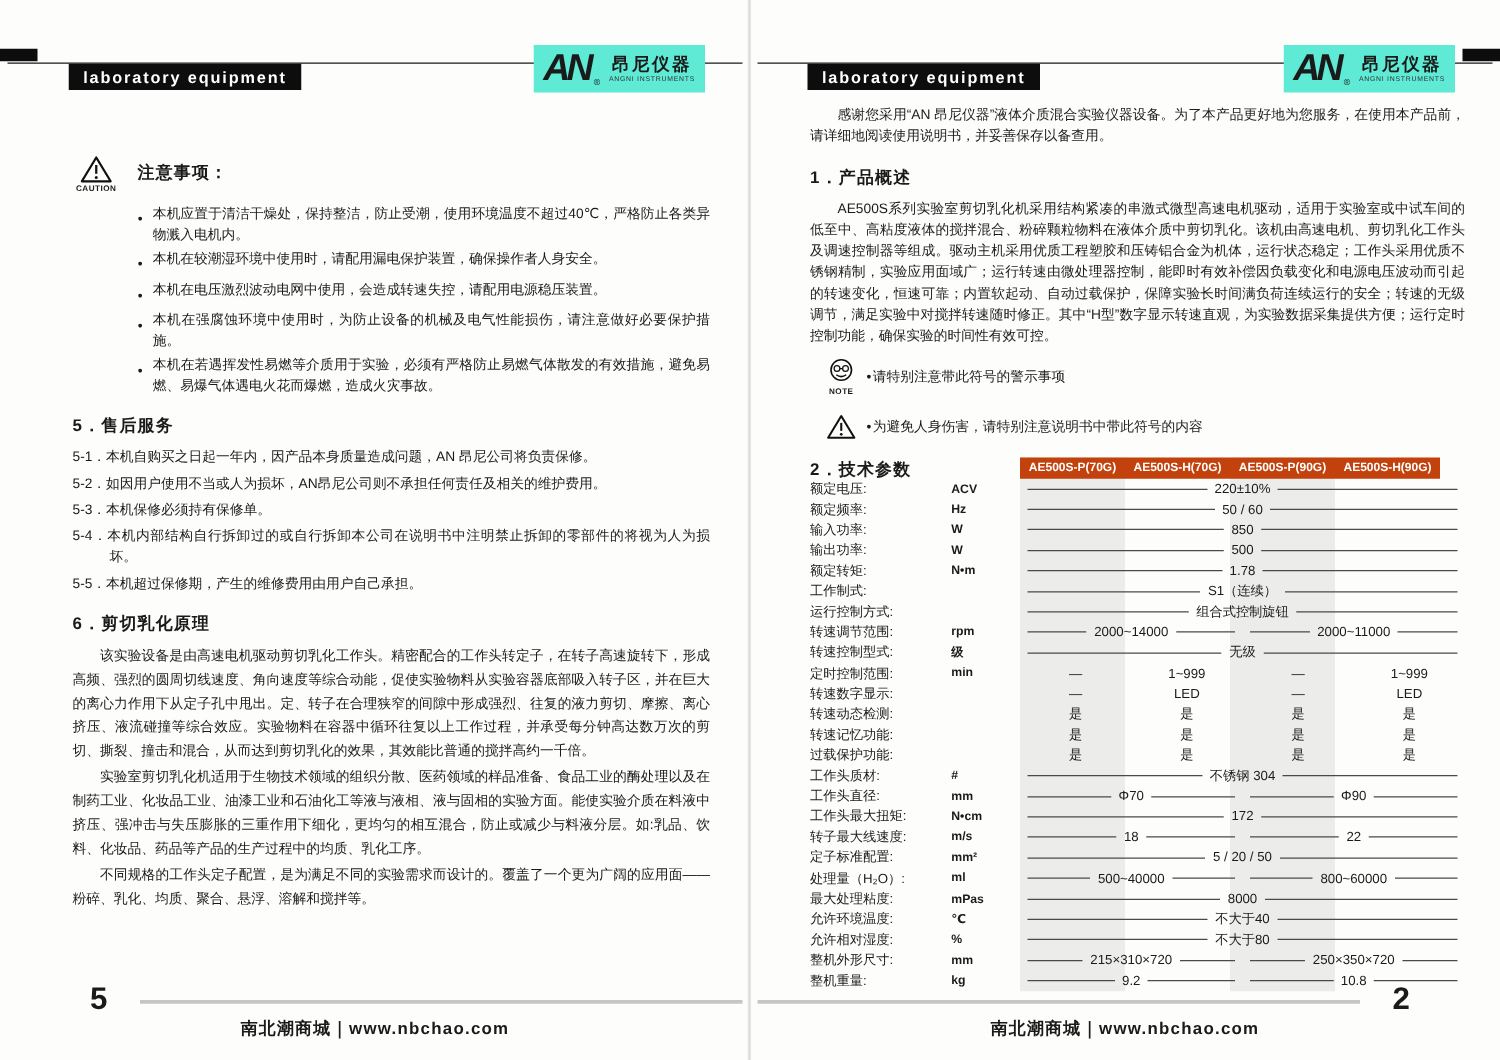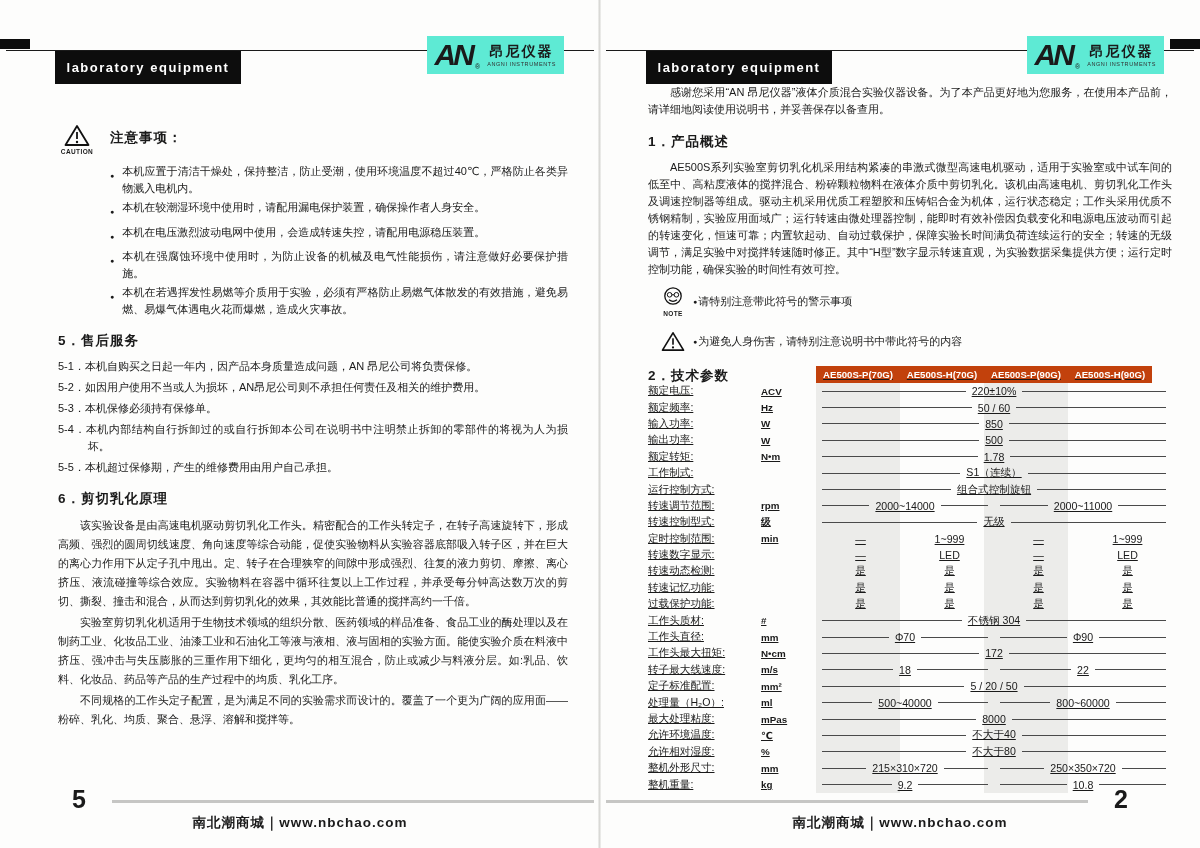--- a/index.html
+++ b/index.html
@@ -11,21 +11,21 @@
   .page { position:absolute; top:0; width:600px; height:848px; }
   .page-left { left:0; } .page-right { left:600px; }
   .page-divider { position:absolute; left:598px; top:0; width:3px; height:100%;
     background:linear-gradient(to right,#f2f2f0,#d9d9d6,#f2f2f0); }
 
   
   .hdr { position:absolute; top:36px; left:0; right:0; height:42px; }
   .edge-mark { position:absolute; top:3px; width:30px; height:10px; background:#0d0d0d; }
   .page-left .edge-mark { left:0; } .page-right .edge-mark { right:0; }
   .hdr-rule { position:absolute; top:14px; left:6px; right:6px; height:1px; background:#1a1a1a; }
-  .hdr-bar { position:absolute; top:15px; height:33px; width:186px; background:#0d0d0d; color:#fff;
+  .hdr-bar { position:absolute; top:15px; height:21px; width:186px; background:#0d0d0d; color:#fff;
     display:flex; align-items:center; justify-content:center;
     font-size:13px; font-weight:bold; letter-spacing:1.5px; }
   .page-left .hdr-bar { left:55px; } .page-right .hdr-bar { left:46px; }
   .logo { position:absolute; top:0; height:38px; display:flex; align-items:center; gap:3px;
     background:#5eead4; padding:0 8px; }
   .page-left .logo { right:36px; } .page-right .logo { right:36px; }
   .logo-an { font-size:30px; font-weight:bold; font-style:italic; letter-spacing:-3px; line-height:30px; }
   .logo-reg { font-size:7px; align-self:flex-end; margin-bottom:4px; }
   .logo-stack { display:flex; flex-direction:column; margin-left:4px; }
   .logo-cn { font-size:14px; font-weight:bold; letter-spacing:2px;text-align:center; }
@@ -47,21 +47,21 @@
   .li-indent { font-size:11px; line-height:19px; text-indent:2em; text-align:justify; margin-bottom:2px; }
 
   
   .content-right { position:absolute; left:48px; right:28px; top:84px; }
   .para { font-size:11px; line-height:17px; text-indent:2em; text-align:justify; }
   .note-row { display:flex; align-items:center; gap:1px; margin:7px 0 9px 6px; min-height:30px; }
   .note-dot { font-size:7px; flex:none; }
   .note-text { font-size:11px; }
 
   
-  .spec-table { position:relative; margin-top:10px;text-decoration:underline; }
+  .spec-table { position:relative; margin-top:10px; }
   .sec2-title { position:absolute; left:0; top:1px; font-size:13.5px; font-weight:bold; letter-spacing:1px; z-index:2; }
   .stripe { position:absolute; top:0; bottom:0; width:84px; background:#ececea; z-index:0; }
   .stripe-a { left:168px; } .stripe-b { left:336px; }
   .model-header { display:flex; margin-left:168px; position:relative; z-index:1; }
   .model-cell { width:84px; height:17px; background:#c2410c; color:#fff;
     font-size:9.6px; font-weight:bold; display:flex; align-items:center; justify-content:center; }
   .spec-row { display:flex; align-items:center; height:16.4px; position:relative; z-index:1; }
   .spec-label { width:113px; font-size:10.6px; white-space:nowrap; }
   .spec-unit { width:55px; font-size:9.8px; font-weight:bold; }
   .spec-values { flex:1; display:flex; align-items:center; height:100%; }

